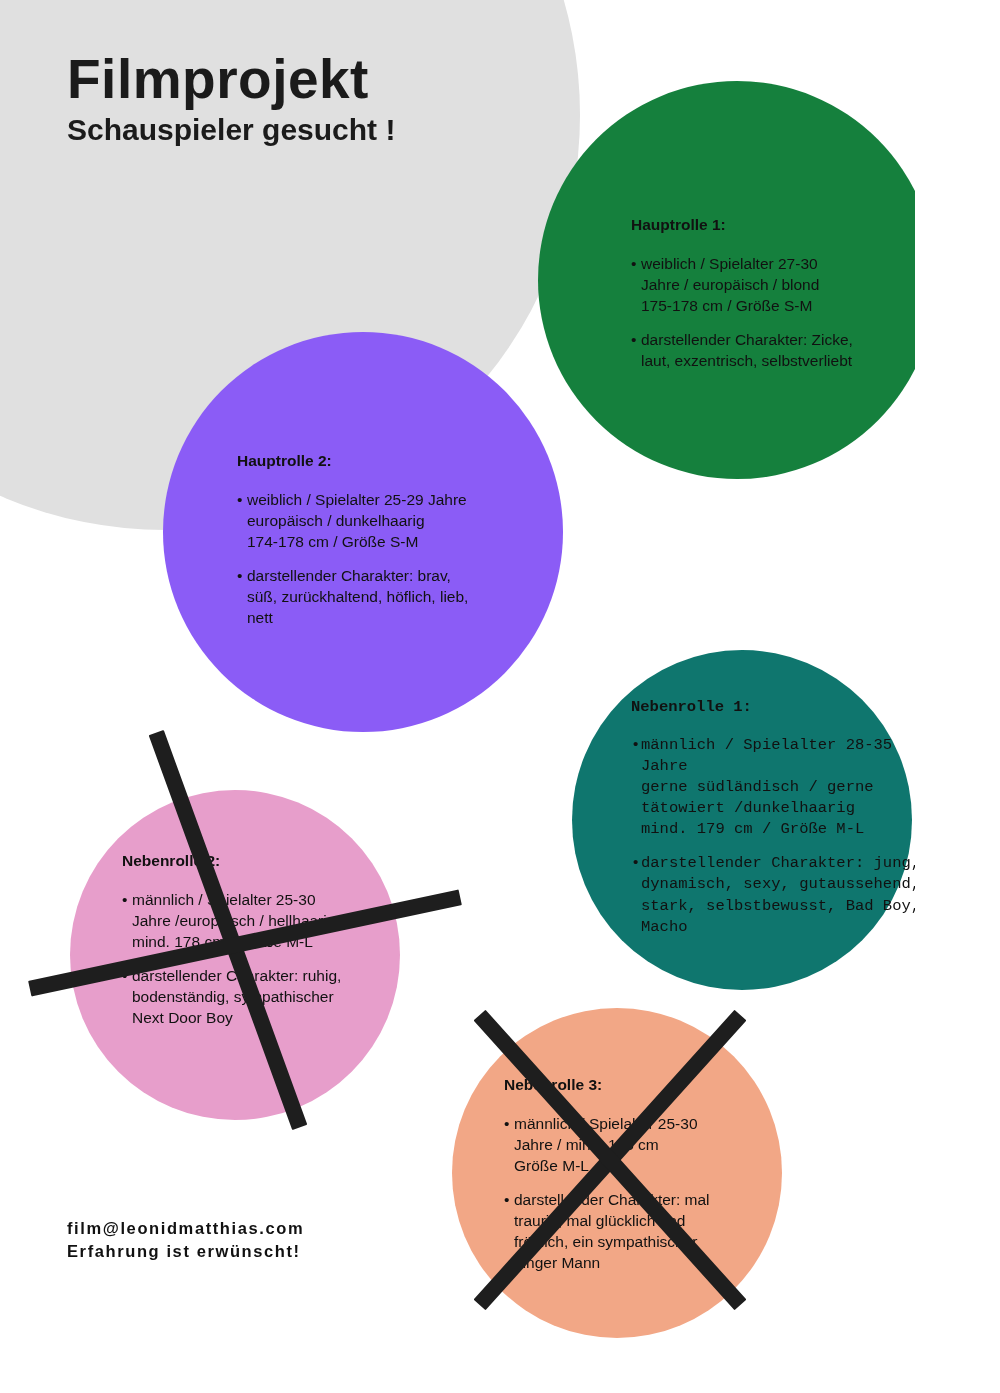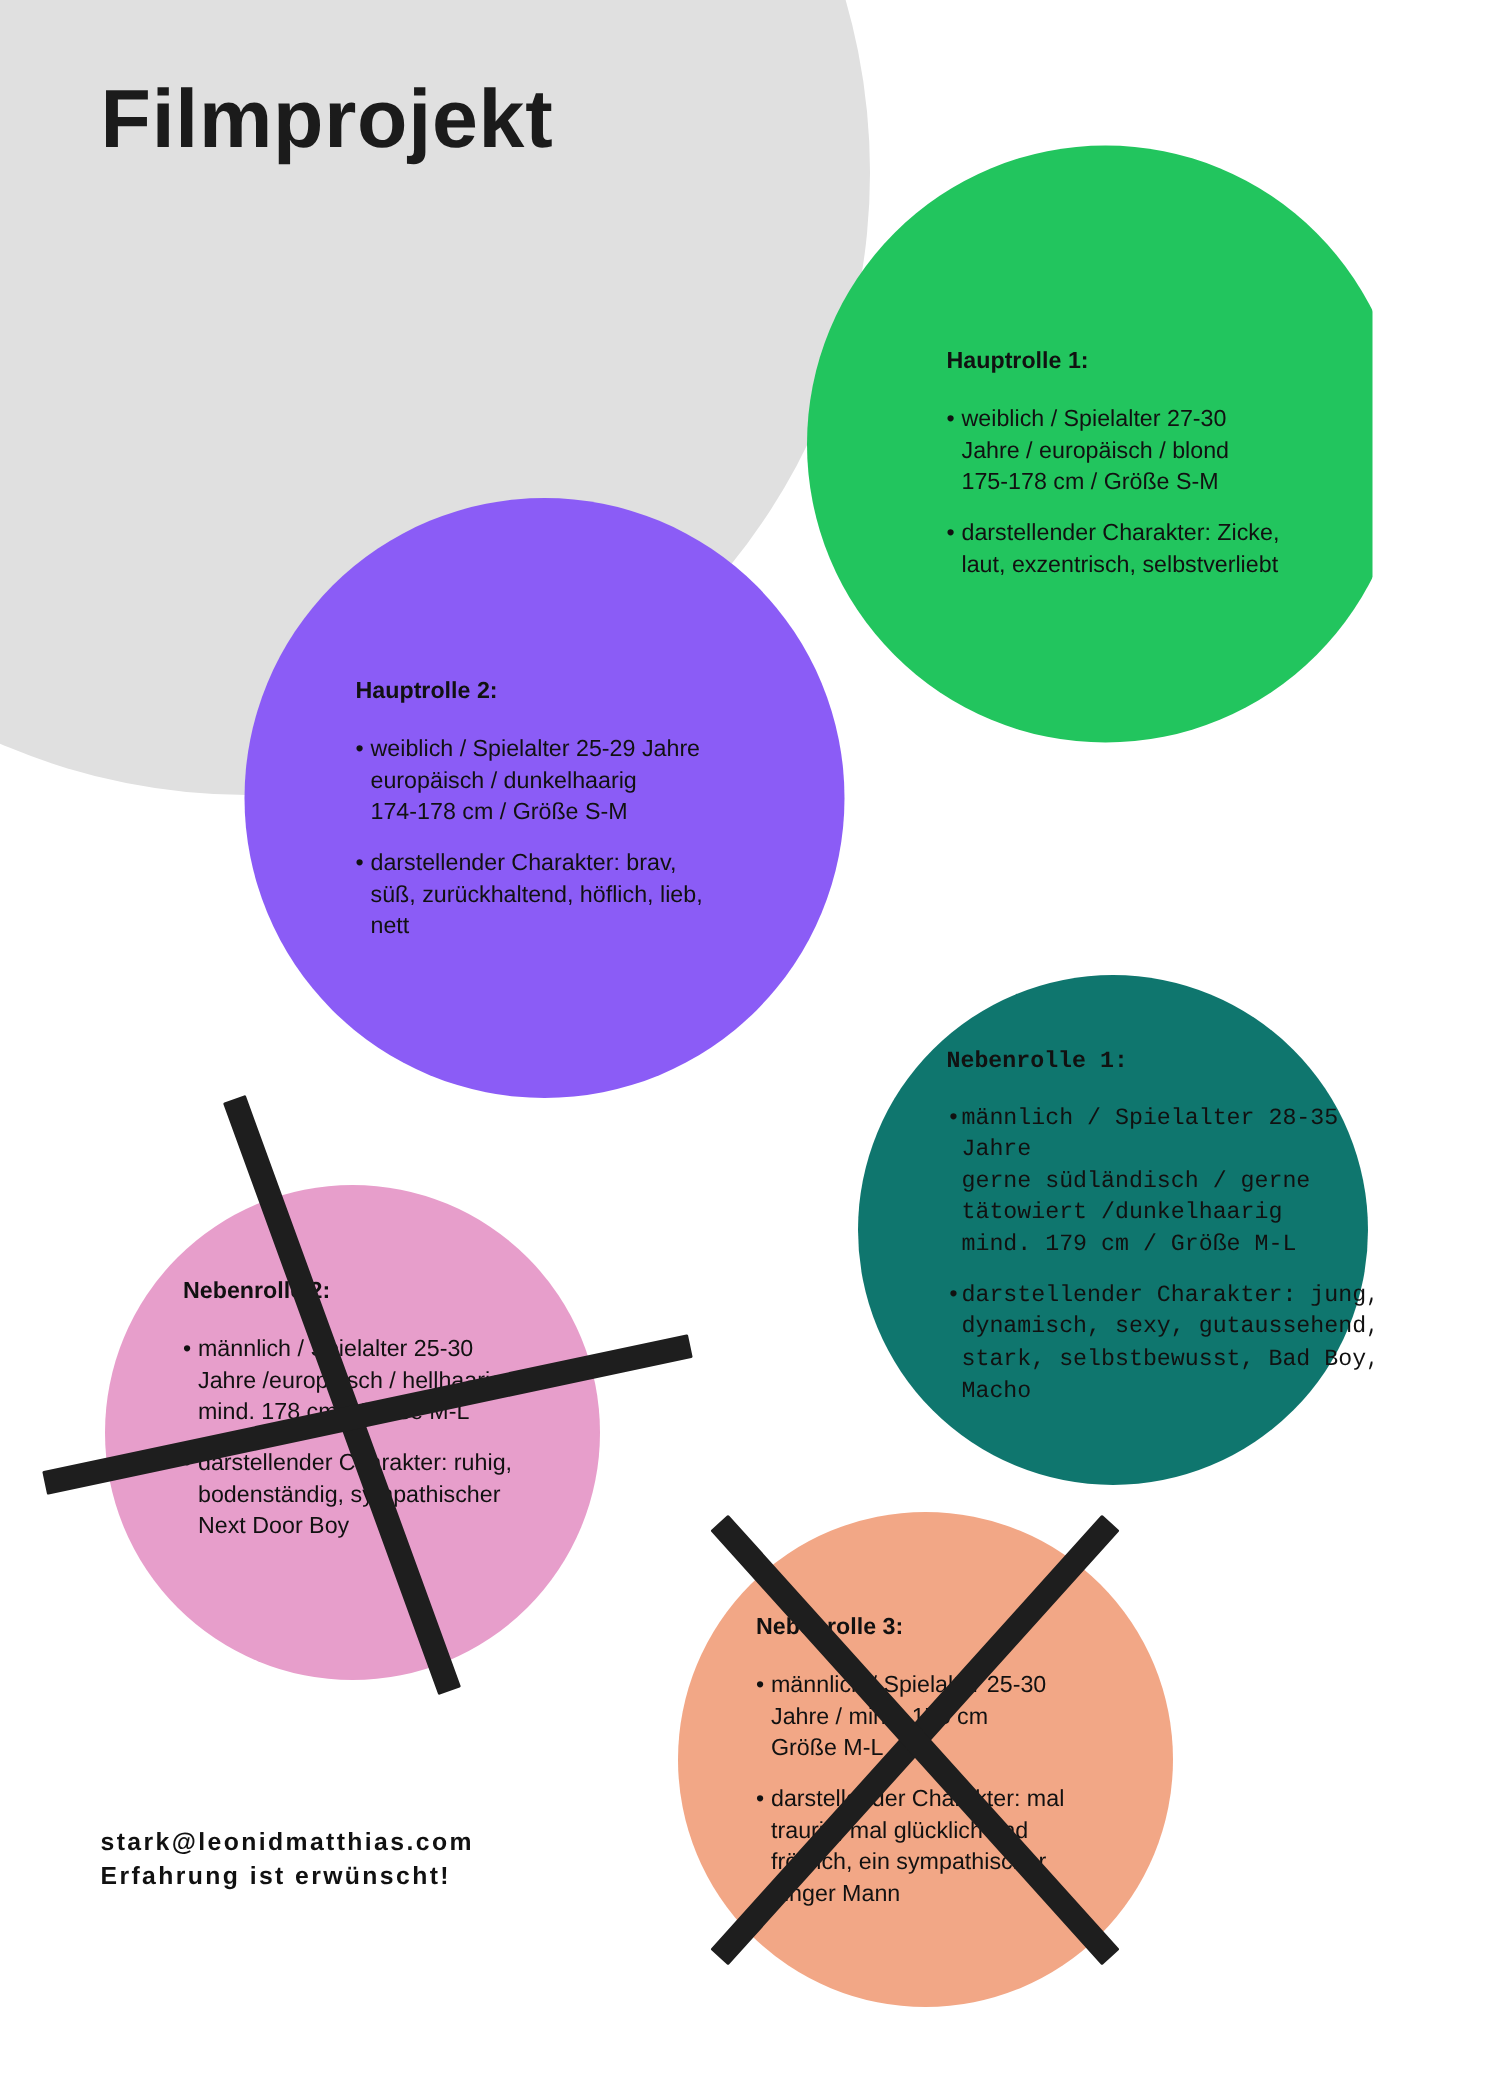--- a/index.html
+++ b/index.html
@@ -125,23 +125,24 @@
 </style>
 </head>
 <body>
 
 <div id="poster">
 
   <div class="header-blob"></div>
 
   <div class="title-wrap">
     <div class="main-title">Filmprojekt</div>
-  </div>
-
-  <div class="circle" style="left:538px; top:97px; width:398px; height:398px; background:#22c55e;">
+    <div class="sub-title">Schauspieler gesucht !</div>
+  </div>
+
+  <div class="circle" style="left:538px; top:81px; width:398px; height:398px; background:#15803d;">
     <div class="circle-content" style="padding:135px 0 0 93px; width:290px;">
       <div class="role-title">Hauptrolle 1:</div>
       <div class="role-bullet">
         <span class="dot">•</span>
         <span style="white-space:pre-line;">weiblich / Spielalter 27-30
 Jahre / europäisch / blond
 175-178 cm / Größe S-M</span>
       </div>
       <div class="role-bullet">
         <span class="dot">•</span>
@@ -234,17 +235,17 @@
   </div>
 
   <div class="cross" style="left:455px; top:980px; width:310px; height:360px;">
     <div class="bar" style="left:147px; top:-15px; width:16px; height:390px;
                 transform: rotate(42deg); transform-origin: 50% 50%;"></div>
     <div class="bar" style="left:147px; top:-15px; width:16px; height:390px;
                 transform: rotate(-42deg); transform-origin: 50% 50%;"></div>
   </div>
 
   <div class="footer">
-    <div class="footer-line">stark@leonidmatthias.com</div>
+    <div class="footer-line">film@leonidmatthias.com</div>
     <div class="footer-line">Erfahrung ist erwünscht!</div>
   </div>
 
 </div>
 
 </body></html>

